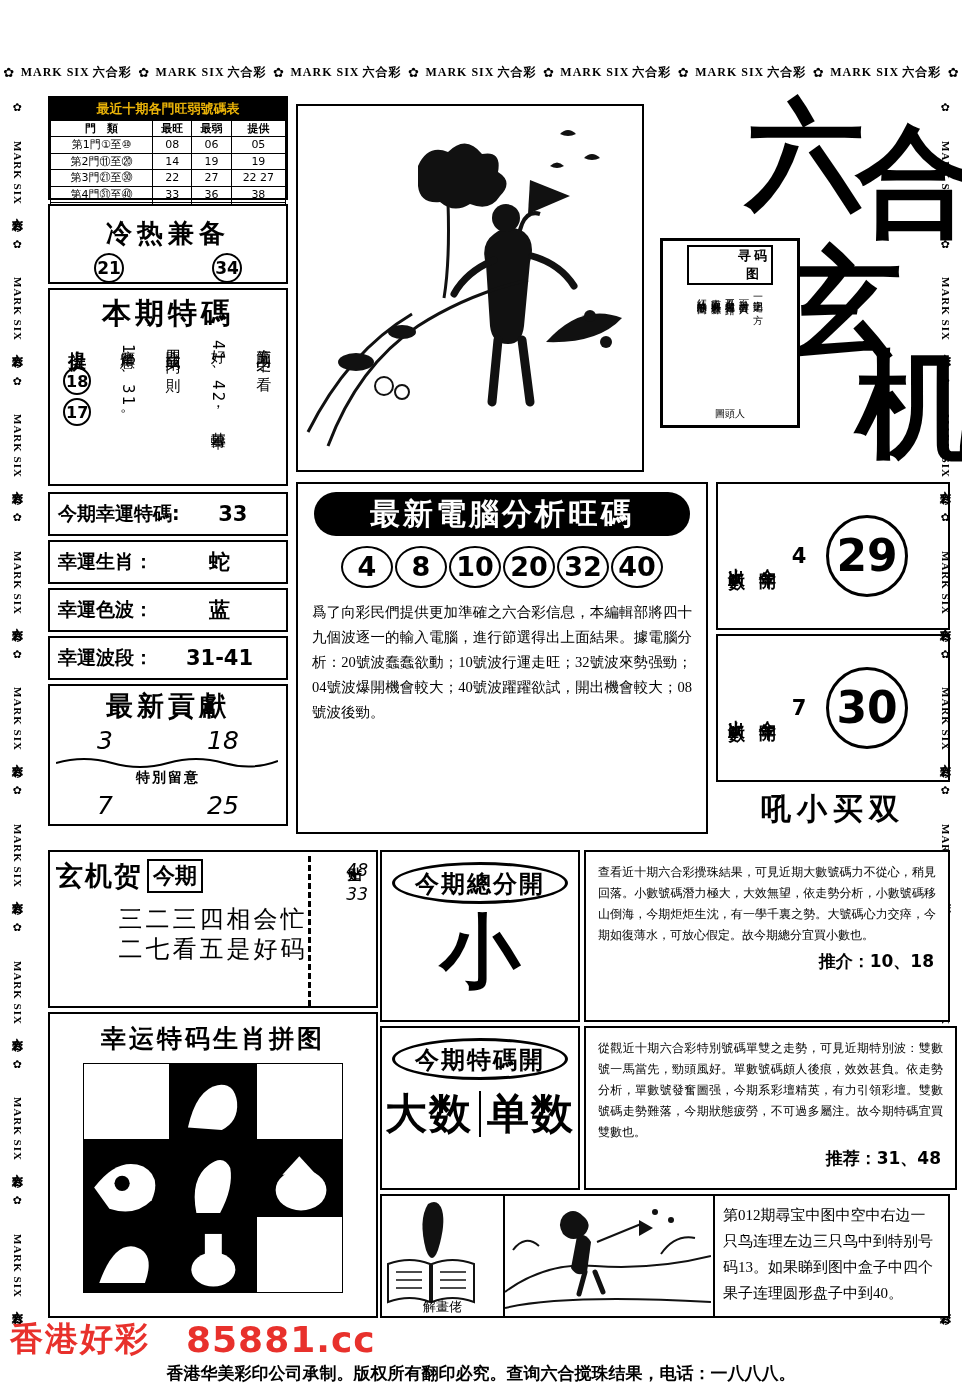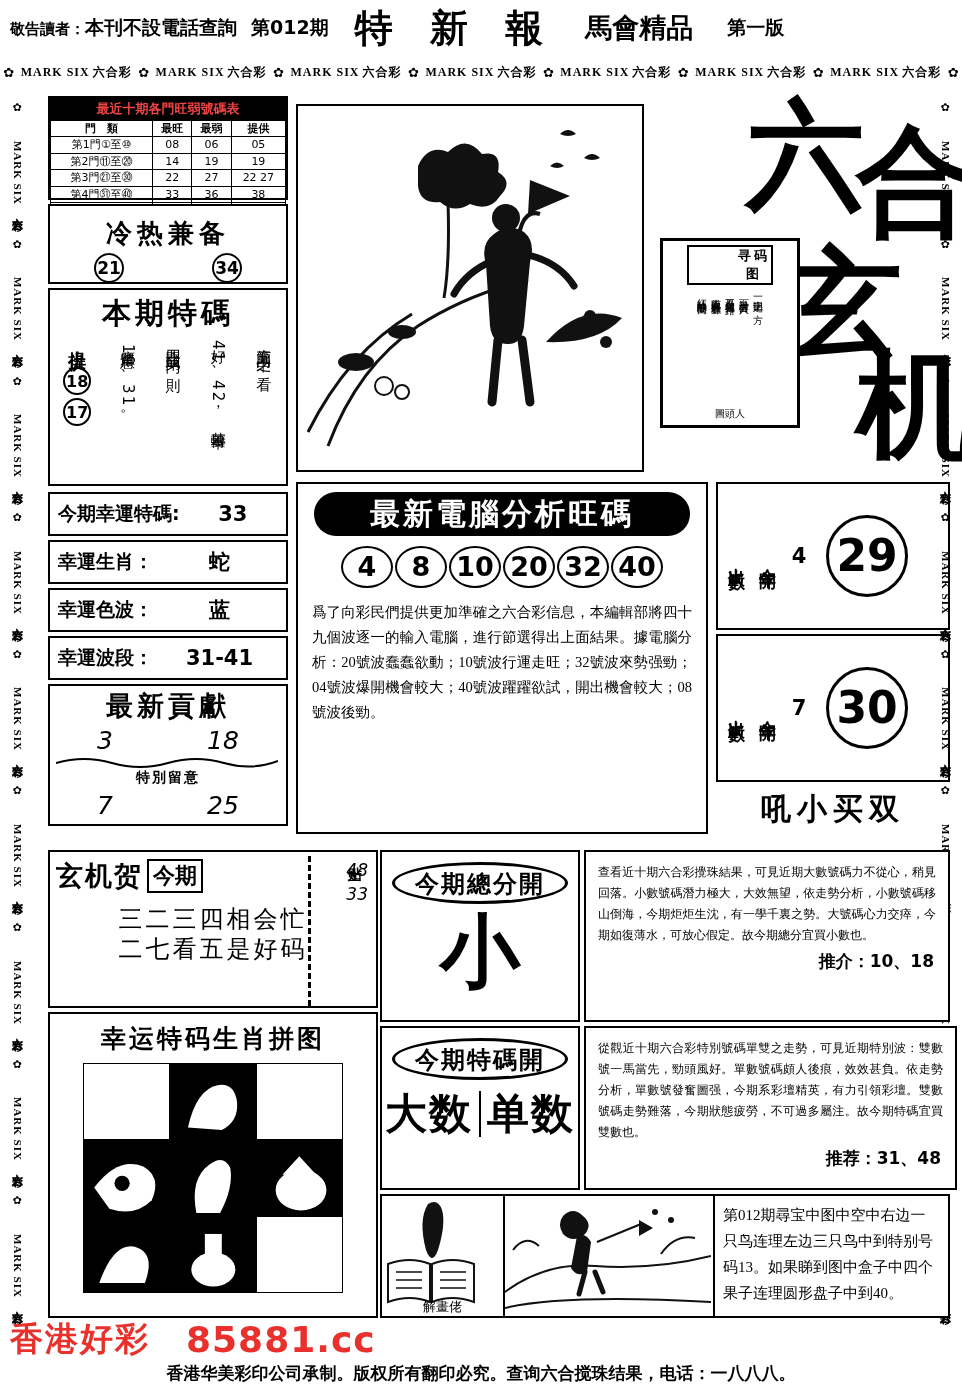--- a/index.html
+++ b/index.html
@@ -51,21 +51,21 @@
   }
   .rail-flower { font-size:11px; }
 
   
   .box { position:absolute; border:2px solid #000; background:#fff; }
 
   
   #tbl-recent { left:48px; top:96px; width:240px; height:104px; }
   #tbl-recent table { width:100%; height:100%; border-collapse:collapse; font-size:11px; }
   #tbl-recent caption {
-    background:#000; color:#ef4444; font-size:13px; font-weight:bold;
+    background:#000; color:#eab308; font-size:13px; font-weight:bold;
     padding:2px 0; caption-side:top;
   }
   #tbl-recent th, #tbl-recent td { border:1px solid #000; text-align:center; font-size:11px; padding:0 1px; height:14px;}
   #tbl-recent th { font-weight:bold; }
   .mencol { white-space:nowrap; font-size:10.5px; }
 
   
   #box-coldhot { left:48px; top:204px; width:240px; height:80px; }
   #box-coldhot .ch-title { text-align:center; font-size:26px; font-weight:bold; letter-spacing:5px; padding-top:10px; font-family:"DejaVu Sans", sans-serif;}
   #box-coldhot .ch-nums { display:flex; justify-content:space-around; align-items:center; margin-top:2px; }
@@ -175,29 +175,20 @@
   .footer-brand { position:absolute; left:10px; top:1318px; width:942px; height:42px; display:flex; align-items:center; }
   .fb-red { color:#e8312c; font-size:33px; font-weight:bold; letter-spacing:2px; }
   .fb-red2 { color:#e8312c; font-size:36px; font-weight:bold; margin-left:36px; letter-spacing:1px;}
   .footer-line { position:absolute; left:0; top:1362px; width:962px; text-align:center; font-size:17px; font-weight:bold; }
 </style>
 </head>
 <body>
 
 <div class="page">
 
-  <div class="masthead">
-    <div class="mh-notice">
-      <span>敬告讀者：</span><span class="big">本刊不設電話查詢</span>
-    </div>
-    <div class="mh-issue">第012期</div>
-    <div class="mh-title">特 新 報</div>
-    <div class="mh-sub">馬會精品</div>
-    <div class="mh-page">第一版</div>
-  </div>
 
   <div class="marksix-strip" id="ms-strip">
       <span class="flower">✿</span>
       <span class="ms-item"><span class="en">MARK SIX</span><span class="cn">六合彩</span></span>
       <span class="flower">✿</span>
       <span class="ms-item"><span class="en">MARK SIX</span><span class="cn">六合彩</span></span>
       <span class="flower">✿</span>
       <span class="ms-item"><span class="en">MARK SIX</span><span class="cn">六合彩</span></span>
       <span class="flower">✿</span>
       <span class="ms-item"><span class="en">MARK SIX</span><span class="cn">六合彩</span></span>

